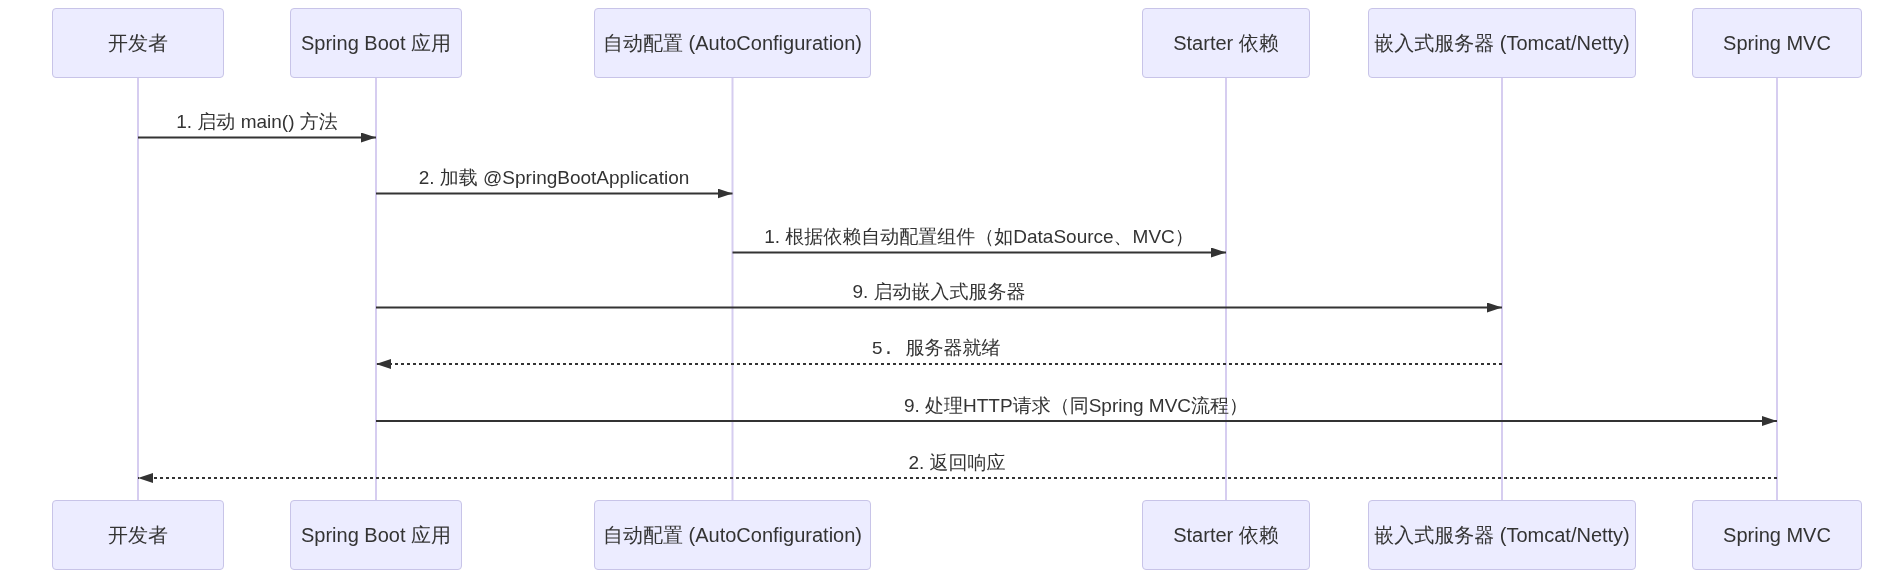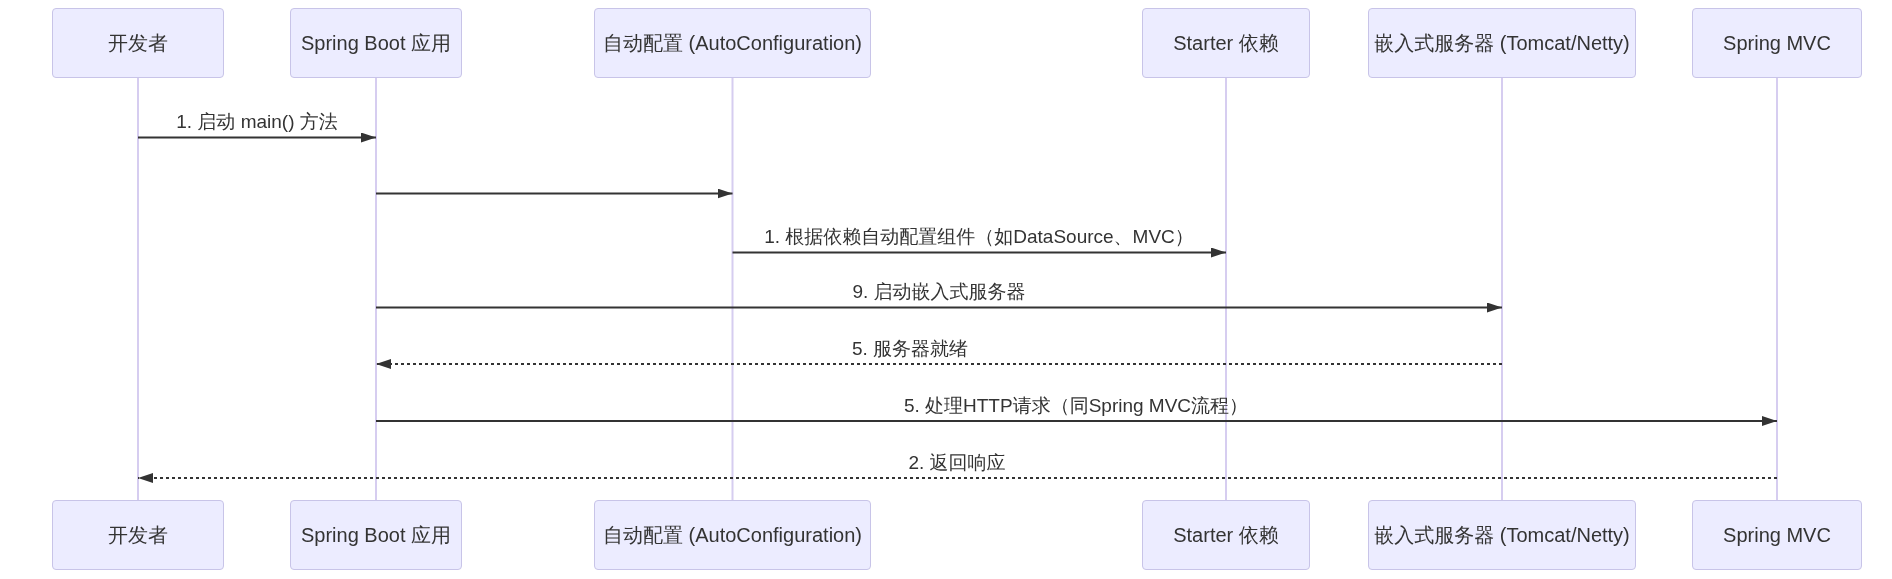--- a/index.html
+++ b/index.html
@@ -120,19 +120,20 @@
     <span>Starter 依赖</span>
   </div>
   <div class="actor" style="left:1368px; top:500px; width:268px;">
     <span>嵌入式服务器 (Tomcat/Netty)</span>
   </div>
   <div class="actor" style="left:1692px; top:500px; width:170px;">
     <span>Spring MVC</span>
   </div>
 
   <div class="msg" style="left:257px;  top:110px;">1. 启动 main() 方法</div>
+  <div class="msg" style="left:554px;  top:166px;">2. 加载 @SpringBootApplication</div>
   <div class="msg" style="left:979px;  top:225px;">1. 根据依赖自动配置组件（如DataSource、MVC）</div>
   <div class="msg" style="left:939px;  top:280px;">9. 启动嵌入式服务器</div>
-  <div class="msg" style="left:910px;  top:337px;">5. 服务器就绪</div>
-  <div class="msg" style="left:1076px; top:394px;">5. 处理HTTP请求（同Spring MVC流程）</div>
+  <div class="msg" style="left:936px;  top:337px;font-family:Liberation Mono, monospace;">5. 服务器就绪</div>
+  <div class="msg" style="left:1076px; top:394px;">9. 处理HTTP请求（同Spring MVC流程）</div>
   <div class="msg" style="left:957px;  top:451px;">2. 返回响应</div>
 
 </div>
 
 </body></html>

